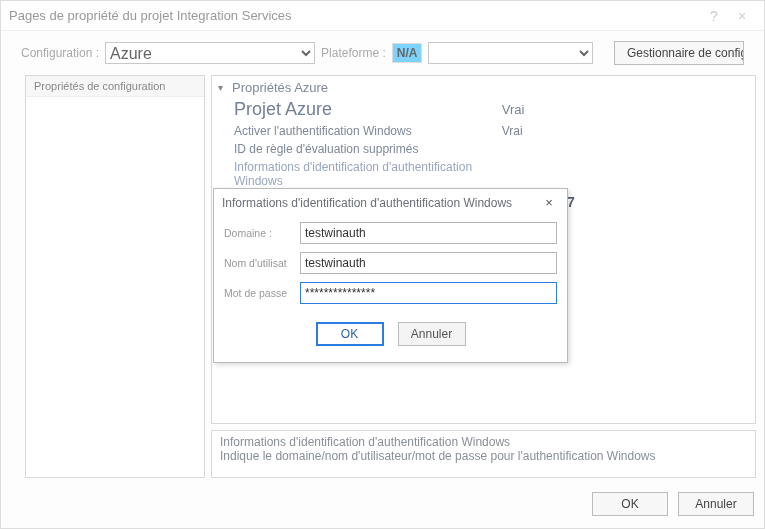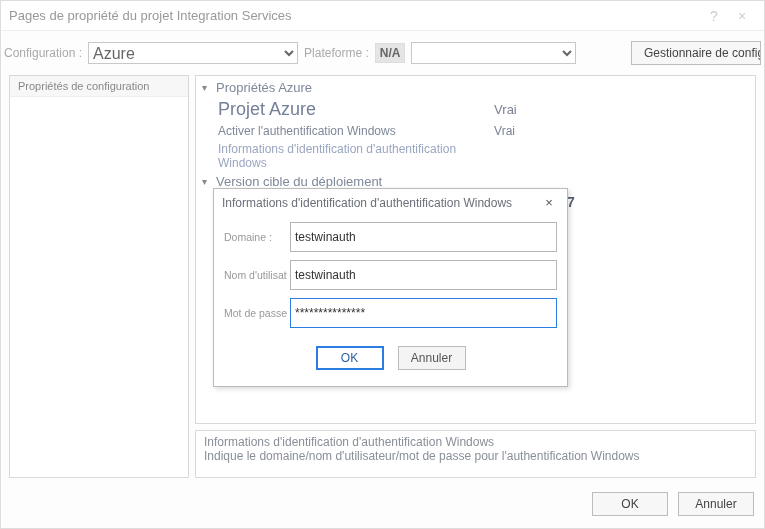--- a/index.html
+++ b/index.html
@@ -32,55 +32,56 @@
     border-bottom: 1px solid #eee;
   }
   .titlebar .title { flex: 1; }
   .titlebar .help, .titlebar .close {
     width: 28px; text-align: center; color: #ccc; font-size: 14px;
   }
   .config-row {
     display: flex;
     align-items: center;
     gap: 6px;
-    padding: 10px 3px;
+    padding: 10px 20px;
     color: #aaa;
   }
   .config-row select {
     border: 1px solid #c8c8c8;
     background: #fff;
     color: #666;
     height: 22px;
     font-size: 16px;
   }
   #sel-config { width: 210px; }
   #sel-platform { width: 165px; }
   .plat-label { }
   .plat-fixed {
     border: 1px solid #ddd;
     padding: 2px 4px;
-    background: #e5e5e5;
+    background: #7dd3fc;
     color: #666;
     font-weight: bold;
   }
   .btn {
     border: 1px solid #bdbdbd;
     background: #f7f7f7;
     height: 24px;
     padding: 0 12px;
     font-size: 12px;
     color: #444;
   }
   .btn-wide { width: 130px; text-align: center; overflow:hidden; white-space:nowrap;}
   .main {
     flex: 1;
     display: flex;
     gap: 6px;
     padding: 0 8px 4px 8px;
     min-height: 0;
+    margin-left: 16px;
   }
   .sidebar {
     width: 180px;
     border: 1px solid #d8d8d8;
     background: #fff;
   }
   .sidebar-header {
     padding: 4px 8px;
     color: #888;
     border-bottom: 1px solid #eee;
@@ -168,25 +169,26 @@
   }
   .field-row label {
     width: 66px;
     color: #999;
     font-size: 10.5px;
     overflow: hidden;
     white-space: nowrap;
   }
   .field-row input {
     flex: 1;
-    height: 30px;
+    height: 22px;
     border: 1px solid #b5b5b5;
     padding: 0 4px;
     font-size: 12px;
     color: #333;
+    margin-left: 10px;
   }
   .field-row input.focused {
     border: 1px solid #2b7de1;
     outline: none;
   }
   .modal-buttons {
     display: flex;
     justify-content: center;
     gap: 14px;
     padding: 14px 0 16px 0;
@@ -253,20 +255,24 @@
         </div>
 
         <div class="grid-row big">
           <span class="k">Projet Azure</span>
           <span class="v">Vrai</span>
         </div>
         <div class="grid-row">
           <span class="k">Activer l'authentification Windows</span>
           <span class="v">Vrai</span>
         </div>
+        <div class="grid-row">
+          <span class="k">ID de règle d'évaluation supprimés</span>
+          <span class="v"></span>
+        </div>
         <div class="grid-row selected">
           <span class="k">Informations d'identification d'authentification Windows</span>
           <span class="v"></span>
         </div>
 
         <div class="grid-group">
           <span class="chev">▾</span>
           <span>Version cible du déploiement</span>
         </div>
 

